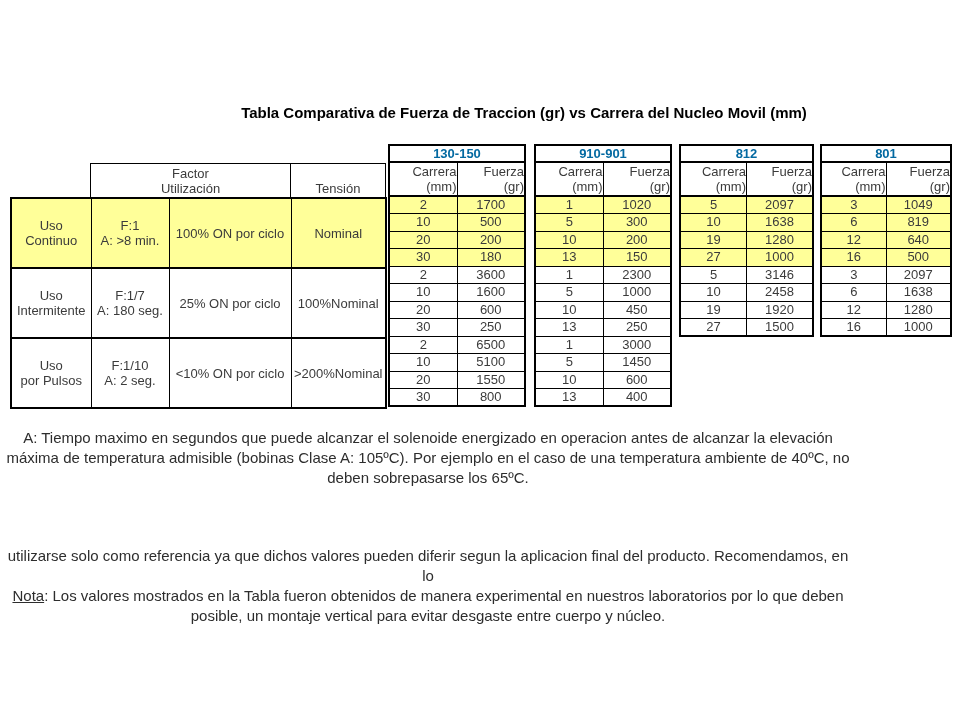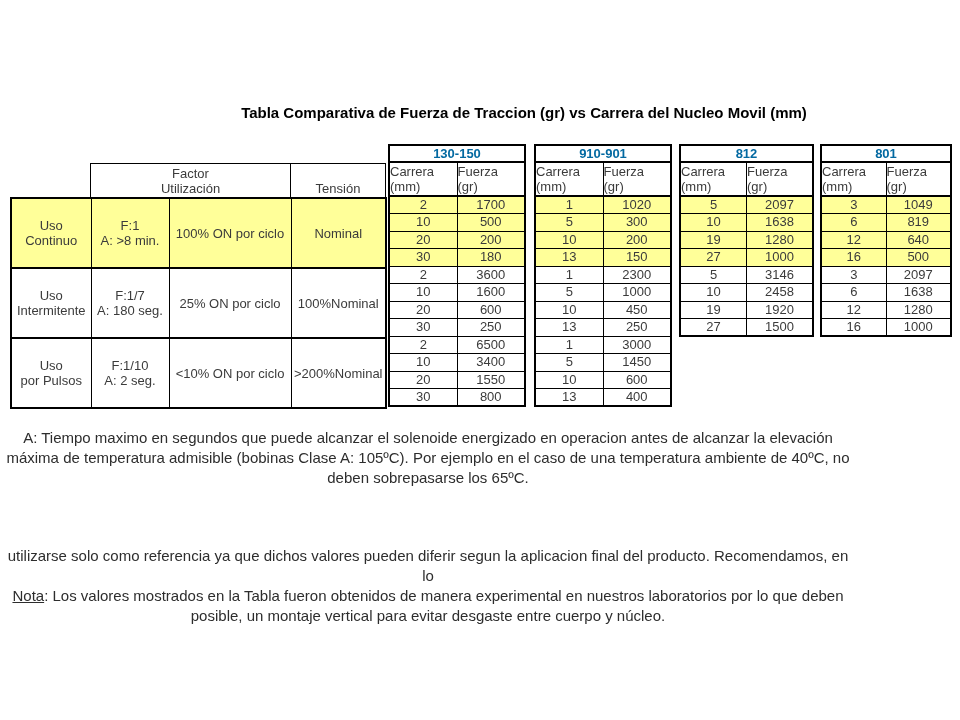--- a/index.html
+++ b/index.html
@@ -22,21 +22,21 @@
   .lt-data { left:10px; top:197px; border:2px solid #000;padding-left:8px; }
   .lt-data td { border:1px solid #000; border-top:2px solid #000; border-bottom:2px solid #000;
                 font-size:13px; line-height:15px; text-align:center; vertical-align:middle;
                 height:70px; }
 
   
   .grp { top:144px; border:2px solid #000; }
   .grp th.gname { border:1px solid #000; border-bottom:2px solid #000; height:17px;
                   font-size:13px; font-weight:bold; text-align:center; color:#0369a1;margin-left:44px; }
   .grp td.sub { border:1px solid #000; border-bottom:2px solid #000; height:34px;
-                font-size:13px; line-height:15px; text-align:left; vertical-align:middle;margin-left:36px; }
+                font-size:13px; line-height:15px; text-align:right; vertical-align:middle;margin-left:36px; }
   .grp td.val { border:1px solid #000; height:17.5px; font-size:13px; line-height:14px;
                 text-align:center; vertical-align:middle; }
 
   .hl { background:#FFFF99; }
   .blk { display:block; }
 
   .note { position:absolute; left:0; width:856px; text-align:center;
           font-size:15px; line-height:20px; color:#2d2d2d; }
   .note-a { top:428px; }
   .nota  { top:546px; }
@@ -162,21 +162,21 @@
     <tr>
           <td class="val">30</td>
           <td class="val">250</td>
         </tr>
     <tr>
           <td class="val">2</td>
           <td class="val">6500</td>
         </tr>
     <tr>
           <td class="val">10</td>
-          <td class="val">3400</td>
+          <td class="val">5100</td>
         </tr>
     <tr>
           <td class="val">20</td>
           <td class="val">1550</td>
         </tr>
     <tr>
           <td class="val">30</td>
           <td class="val">800</td>
         </tr>
   </tbody>

